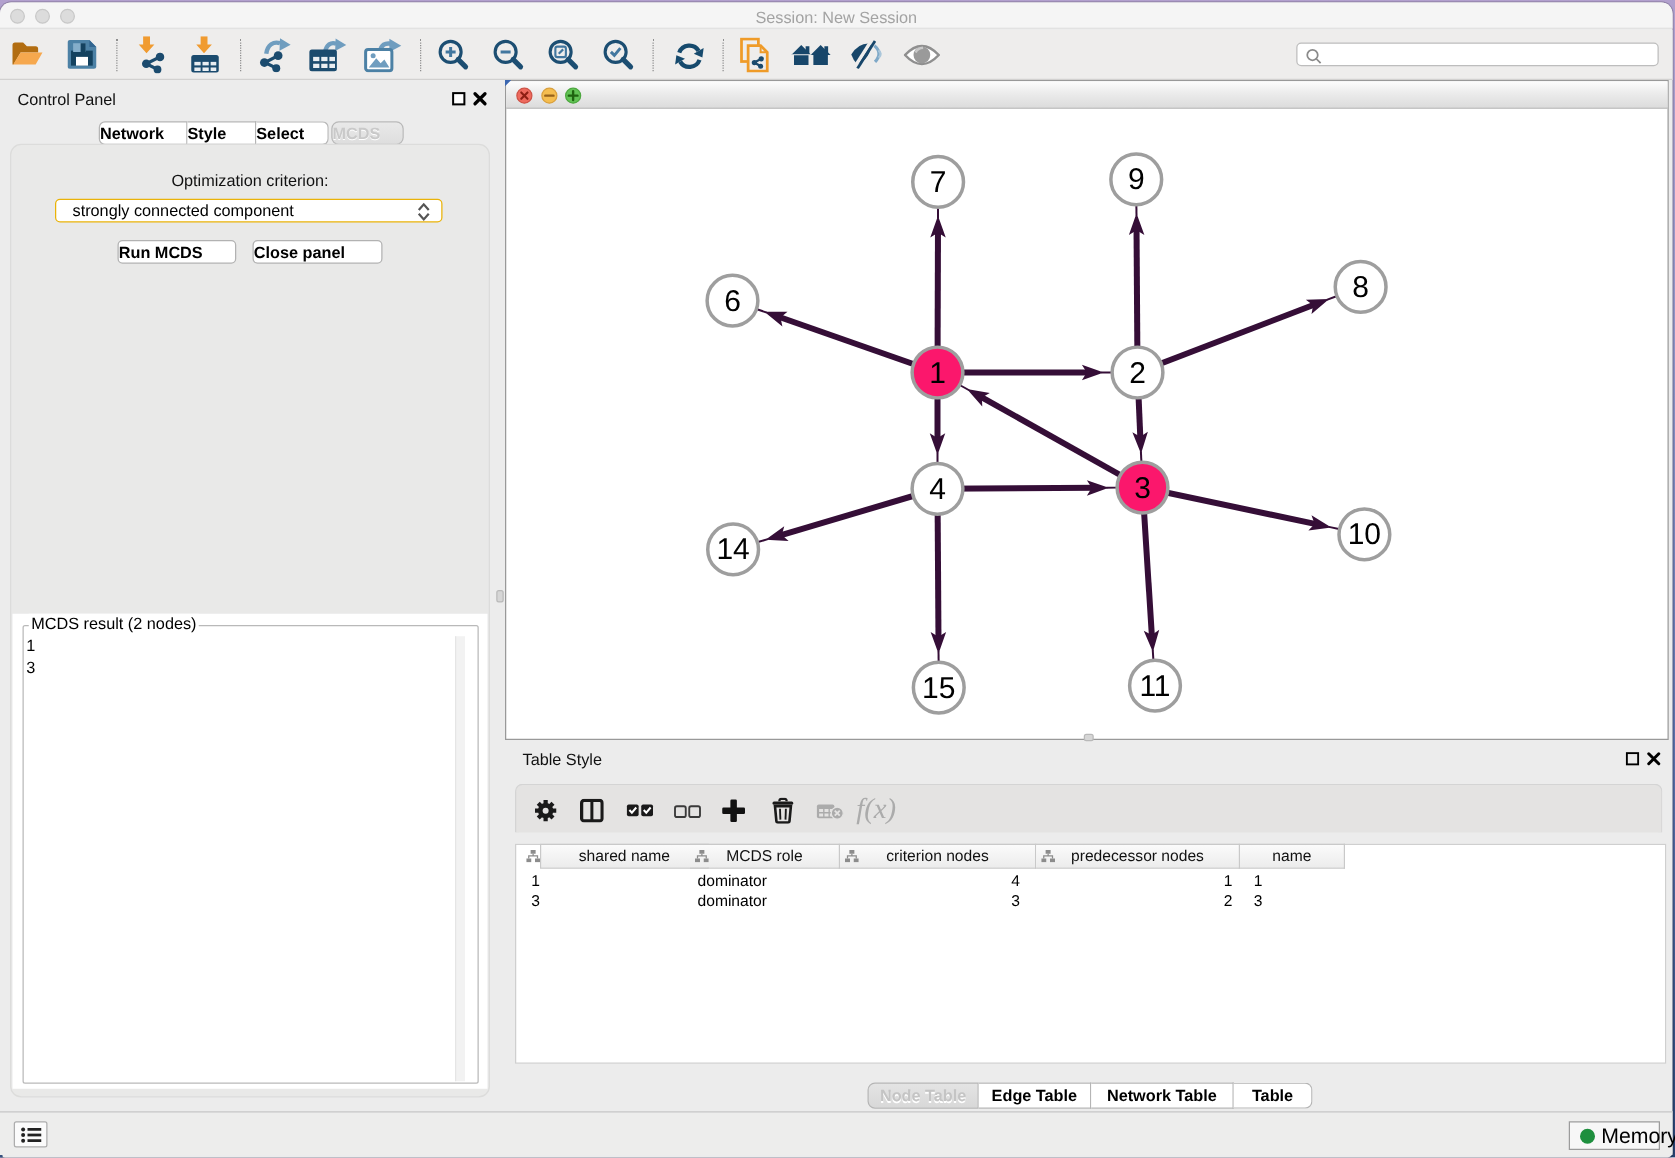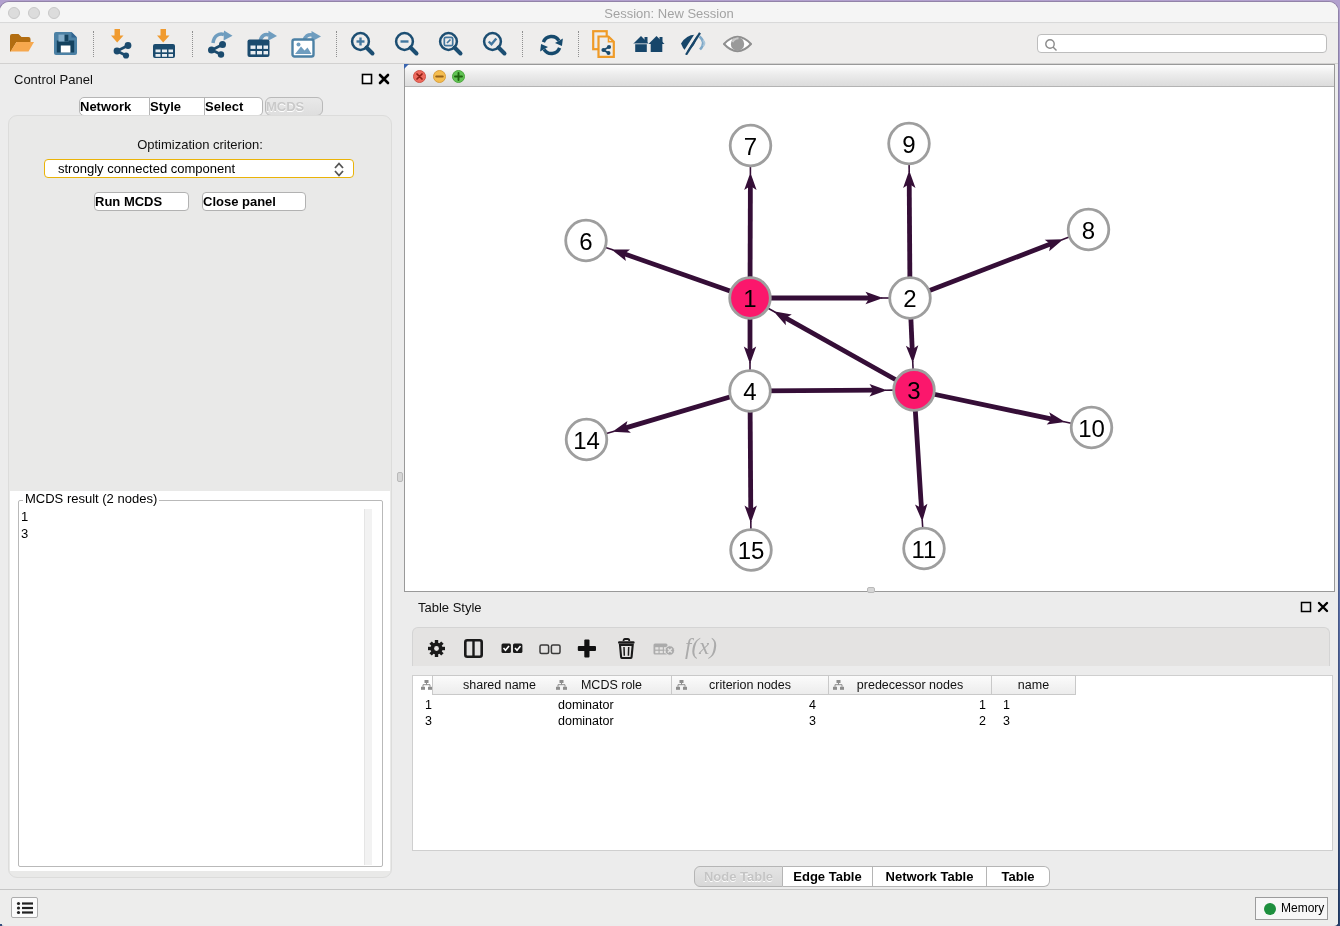--- a/index.html
+++ b/index.html
@@ -37,21 +37,21 @@
 
 #tp-title{position:absolute;left:418px;top:600px;font-size:13px;color:#111}
 #tp-toolbar{position:absolute;left:412px;top:627px;width:918px;height:39px;background:#e4e3e2;border:1px solid #d4d4d4;border-bottom:none;border-radius:6px 6px 0 0}
 #tbl{position:absolute;left:412px;top:675px;width:921px;height:176px;background:#fff;border:1px solid #cfcfcf}
 .th{position:absolute;top:675px;height:20px;background:linear-gradient(180deg,#fbfbfb,#ececec);border:1px solid #c9c9c9;border-left:none;font-size:12.5px;color:#111;text-align:center;line-height:19px}
 .td{position:absolute;font-size:12.5px;color:#000;height:16px;line-height:16px}
 .sorti{position:absolute;width:11px;height:10px}
 .btab{position:absolute;top:866px;height:21px;background:#fff;border:1px solid #b5b5b5;color:#000;font-size:13px;font-weight:700;text-align:center;line-height:20px}
 
 #status{position:absolute;left:0;top:889px;width:1338px;height:35px;background:#ededec;border-top:1px solid #c6c6c6}
-#memory{position:absolute;left:1255px;top:897px;width:73px;height:23px;background:#f7f7f7;border:1px solid #9c9c9c;font-size:12px;color:#000;line-height:21px;padding-left:25px}
+#memory{position:absolute;left:1255px;top:897px;width:73px;height:23px;background:#f7f7f7;border:1px solid #9c9c9c;font-size:17px;color:#000;line-height:21px;padding-left:25px}
 #listbtn{position:absolute;left:11px;top:897px;width:27px;height:21px;background:#fbfbfb;border:1px solid #adadad;border-radius:2px}
 </style></head>
 <body>
 <div id="win"></div>
 <div id="titlebar"></div>
 <div class="tl" style="left:8px"></div>
 <div class="tl" style="left:28px"></div>
 <div class="tl" style="left:48px"></div>
 <div id="wtitle">Session: New Session</div>
 <div id="toolbar"></div>

